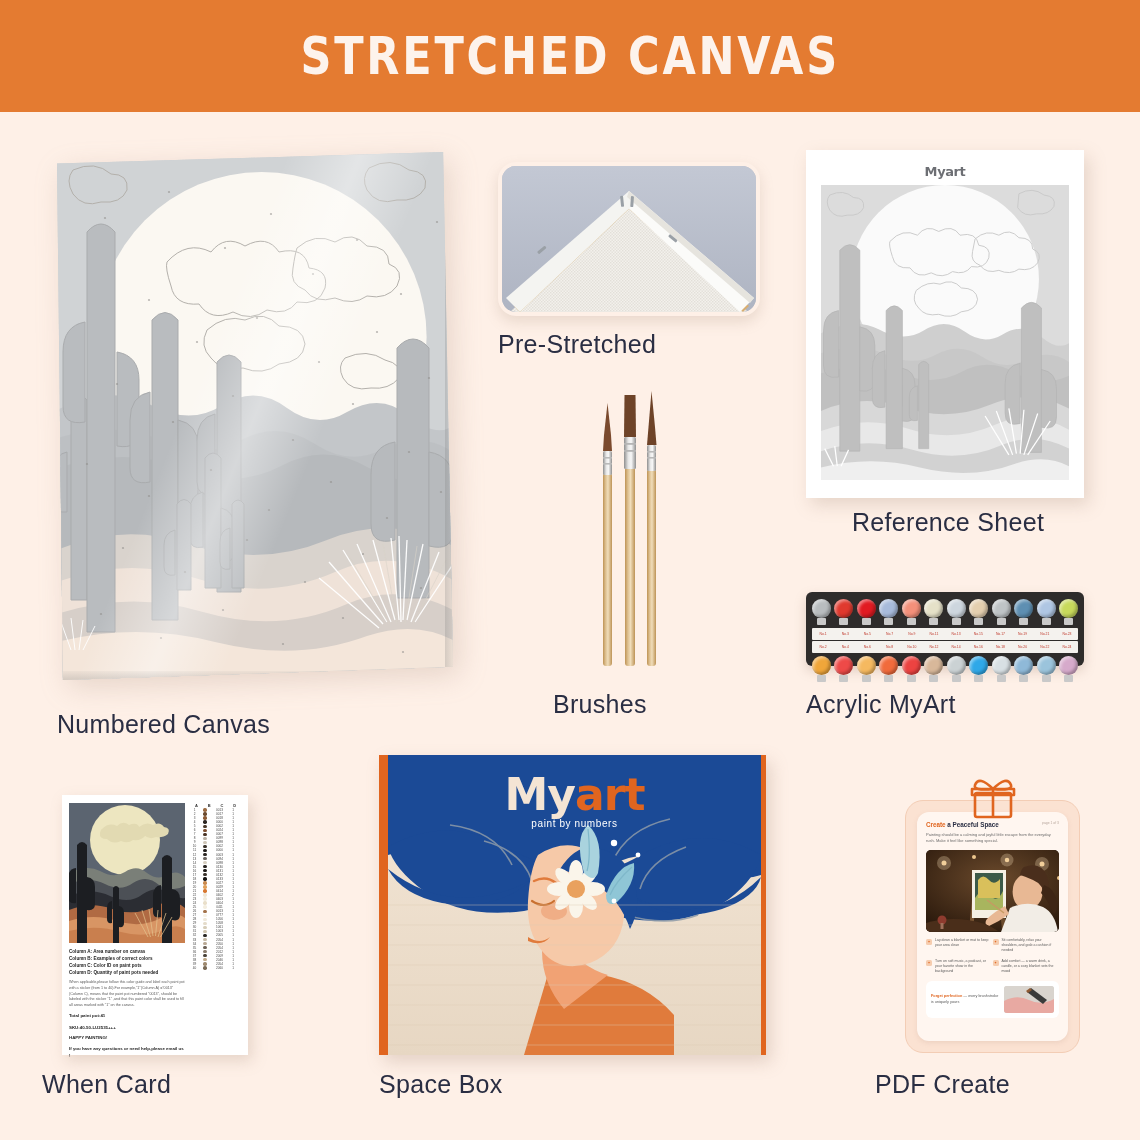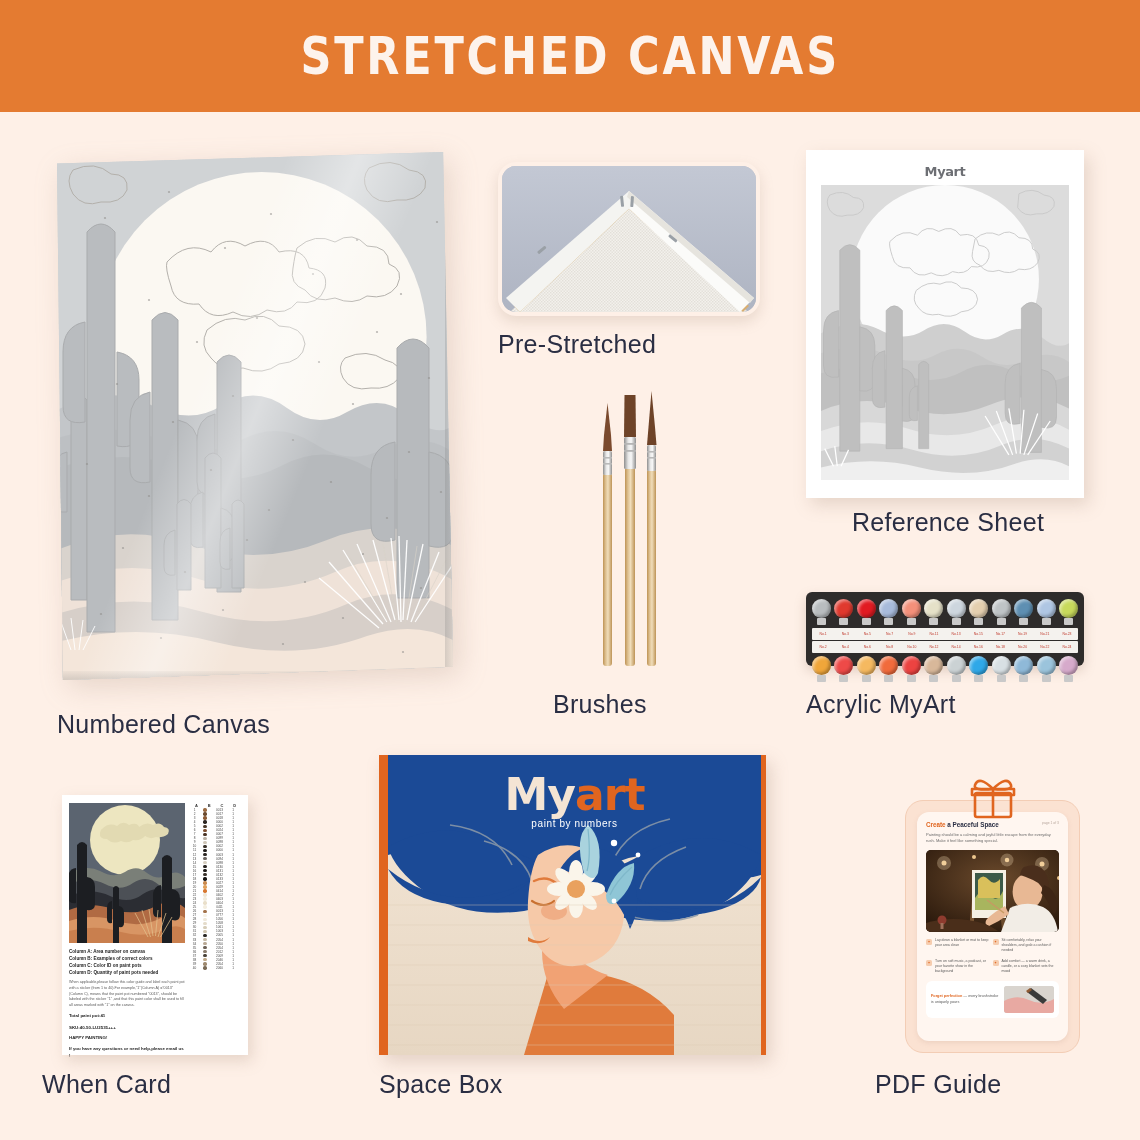--- a/index.html
+++ b/index.html
@@ -1112,13 +1112,13 @@
         <svg width="50" height="27" viewBox="0 0 100 54" preserveAspectRatio="none">
           <rect width="100" height="54" fill="#D9D4CE"></rect>
           <path d="M0 30 q26-14 50-2 q24 12 50 -2 L100 54 L0 54Z" fill="#E8A9A2"></path>
           <path d="M54 4 L86 28 L78 36 L46 12Z" fill="#3A3A3A"></path>
           <path d="M44 10 L52 4 L56 8 L48 14Z" fill="#8E5A33"></path>
         </svg>
       </div>
     </div>
   </div>
 </div>
-<div class="cap" style="left:875px;top:1070px;width:235px;">PDF Guide</div>
+<div class="cap" style="left:875px;top:1070px;width:235px;">PDF Create</div>
 
 </body></html>

